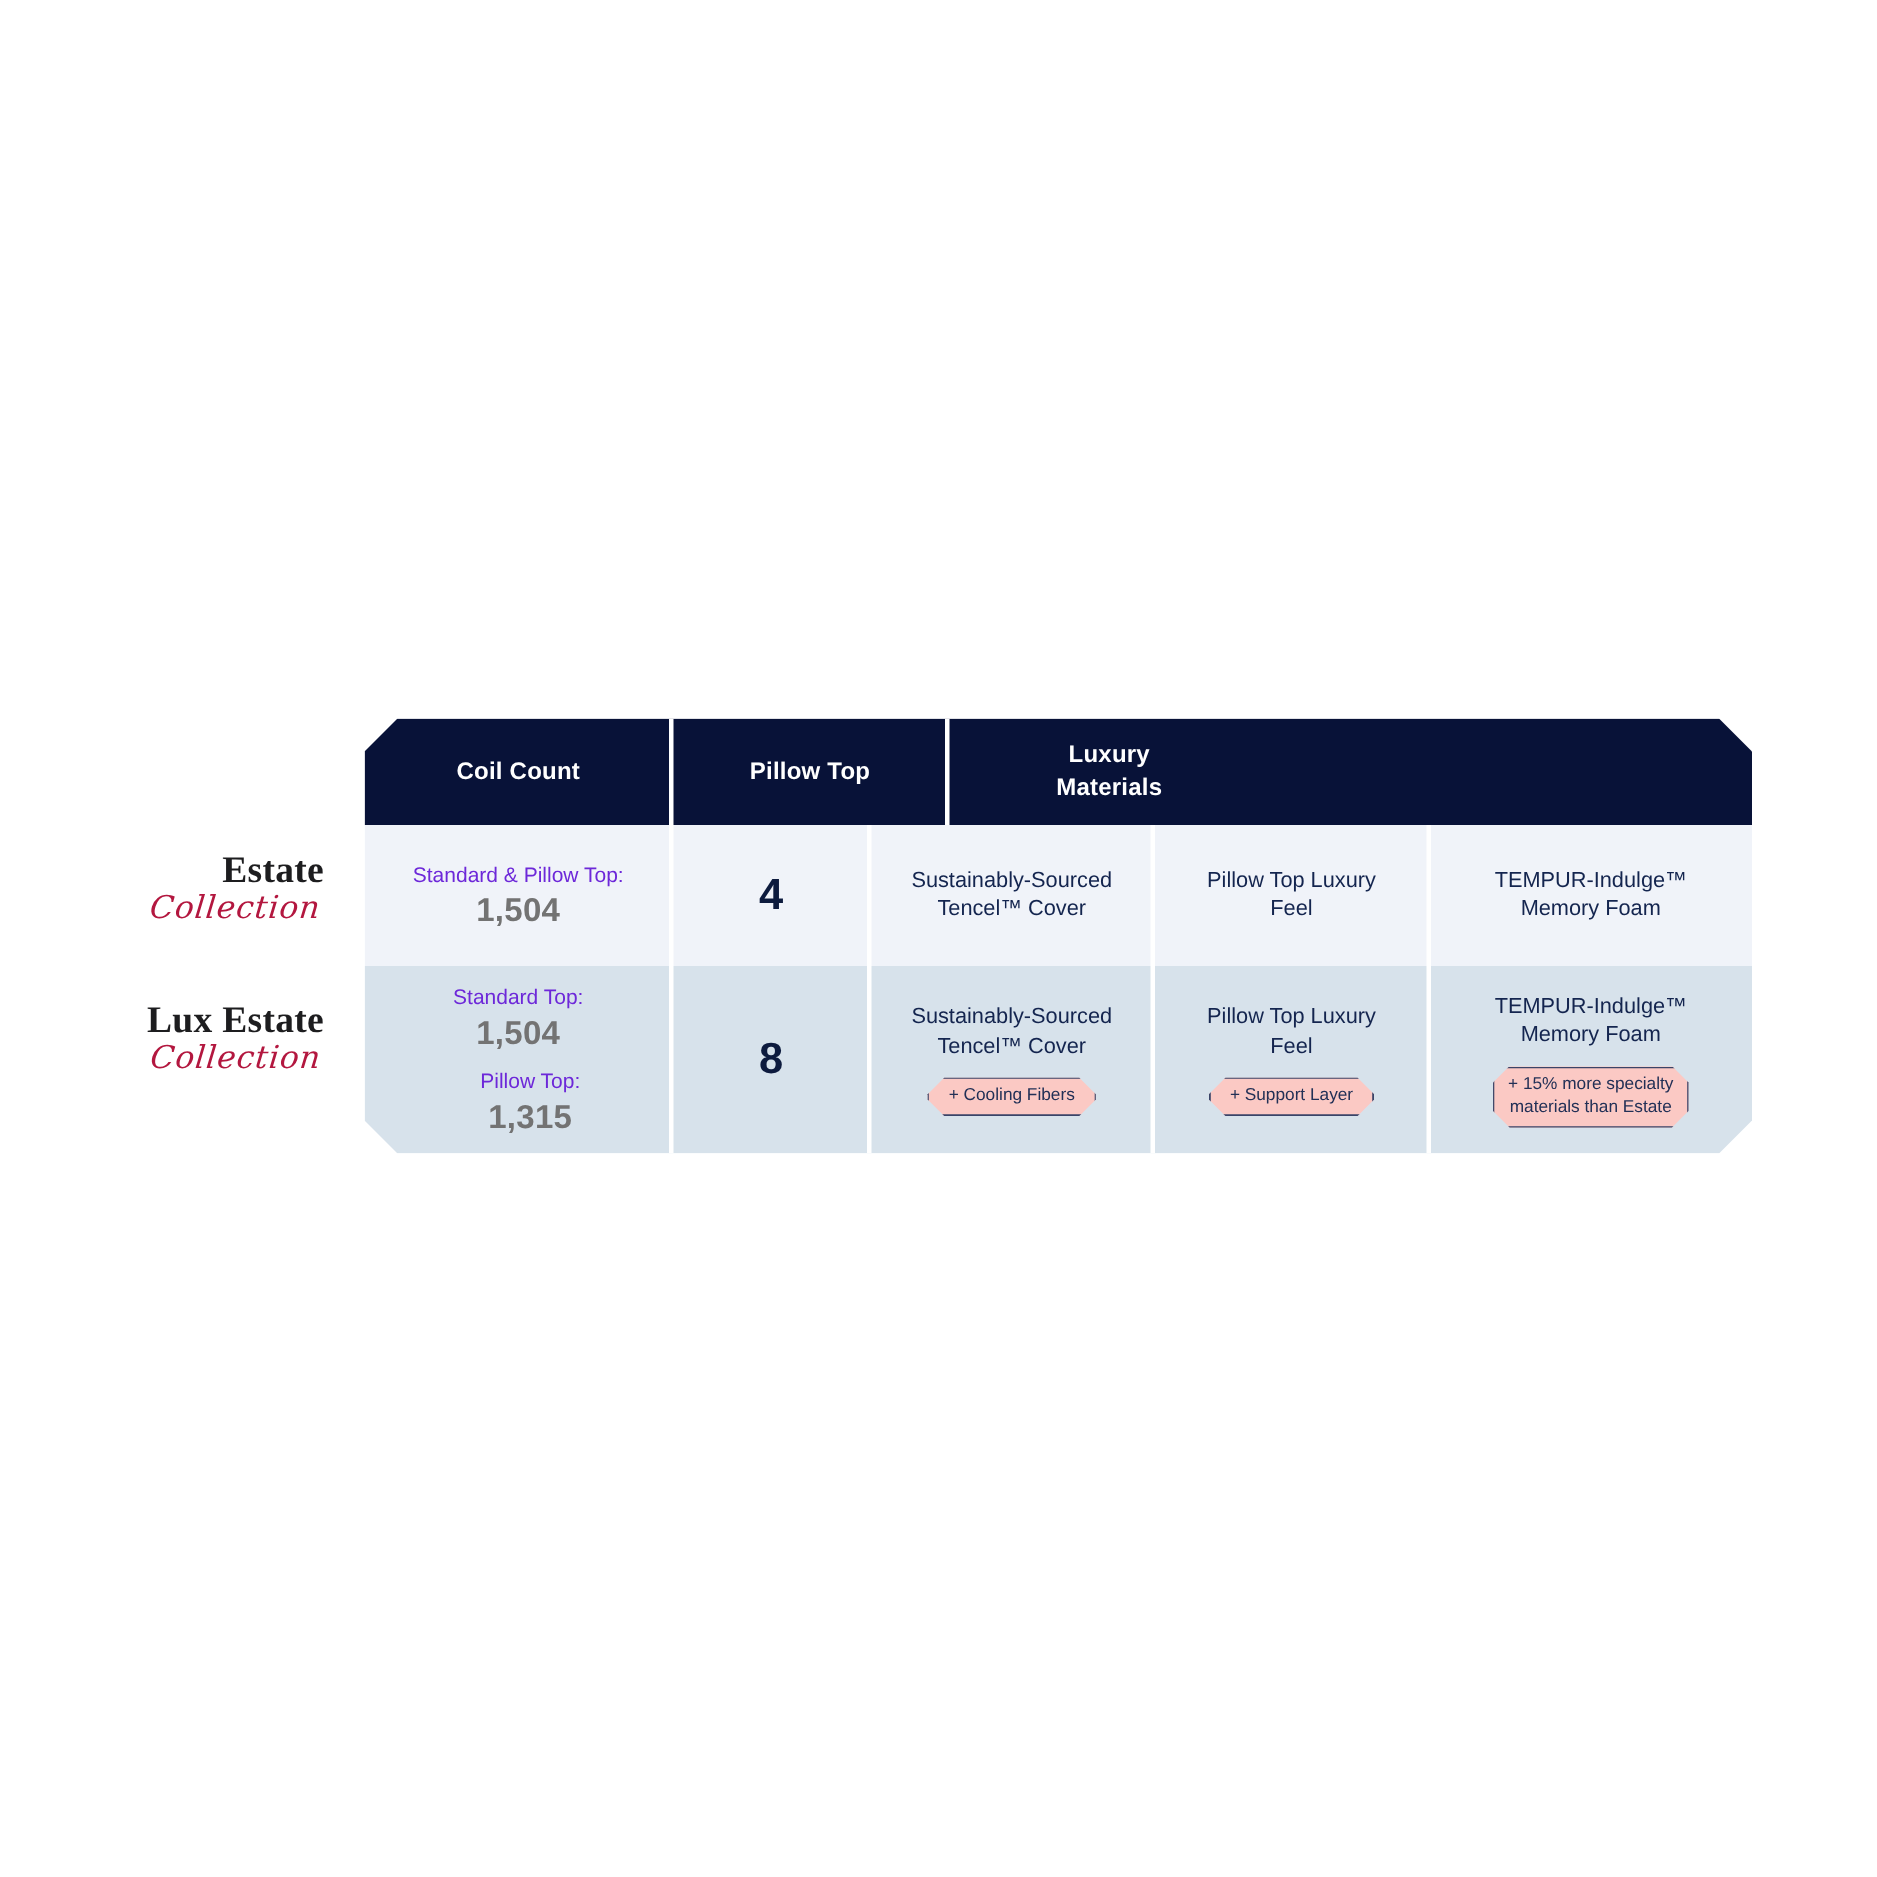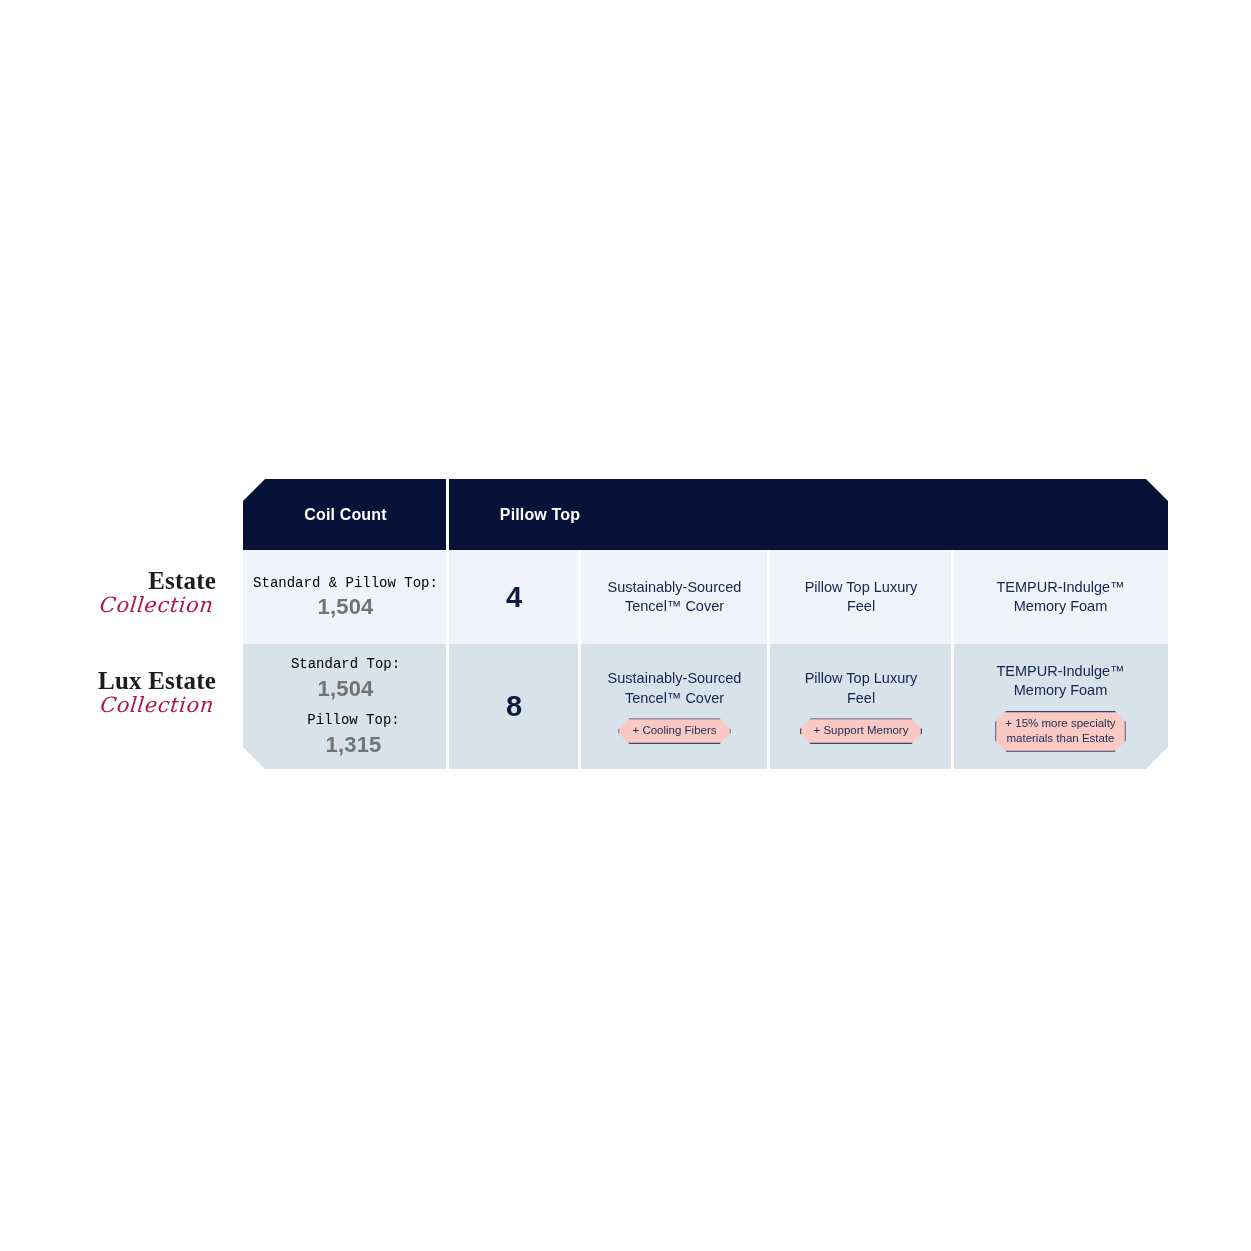--- a/index.html
+++ b/index.html
@@ -137,25 +137,24 @@
   }
 
   .cell-text {
     color: #14254f;
     font-size: 14.5px;
     line-height: 1.35;
     font-weight: 400;
   }
 
   .cell-sub {
-    color: #000000;
+    color: #6d28d9;
     font-size: 14px;
     line-height: 1.4;
     font-weight: 400;
-    font-family: Liberation Mono, monospace;
   }
 
   .cell-big {
     color: #737373;
     font-size: 22px;
     font-weight: 700;
     line-height: 1.25;
     letter-spacing: .2px;
   }
 
@@ -222,20 +221,24 @@
         <div class="cell c-coil">
           <span class="head-label">Coil Count</span>
         </div>
 
 
 
         <div class="cell c-pillow">
           <span class="head-label">Pillow Top</span>
         </div>
 
+        <div class="cell c-luxury">
+          <span class="head-label">Luxury</span>
+          <span class="head-label">Materials</span>
+        </div>
 
       </div>
 
       <div class="trow body1">
 
         <div class="cell c-coil">
           <div class="pair">
             <div class="cell-sub">Standard &amp; Pillow Top:</div>
             <div class="cell-big">1,504</div>
           </div>
@@ -281,21 +284,21 @@
 
         <div class="cell c-cover">
           <div class="cell-text">Sustainably-Sourced</div>
           <div class="cell-text">Tencel™ Cover</div>
           <div class="badge">+ Cooling Fibers</div>
         </div>
 
         <div class="cell c-pillow">
           <div class="cell-text">Pillow Top Luxury</div>
           <div class="cell-text">Feel</div>
-          <div class="badge">+ Support Memory</div>
+          <div class="badge">+ Support Layer</div>
         </div>
 
         <div class="cell c-luxury">
           <div class="cell-text">TEMPUR-Indulge™</div>
           <div class="cell-text">Memory Foam</div>
           <div class="badge wide">
             <span>
               <span>+ 15% more specialty</span><br>
               <span>materials than Estate</span>
             </span>

